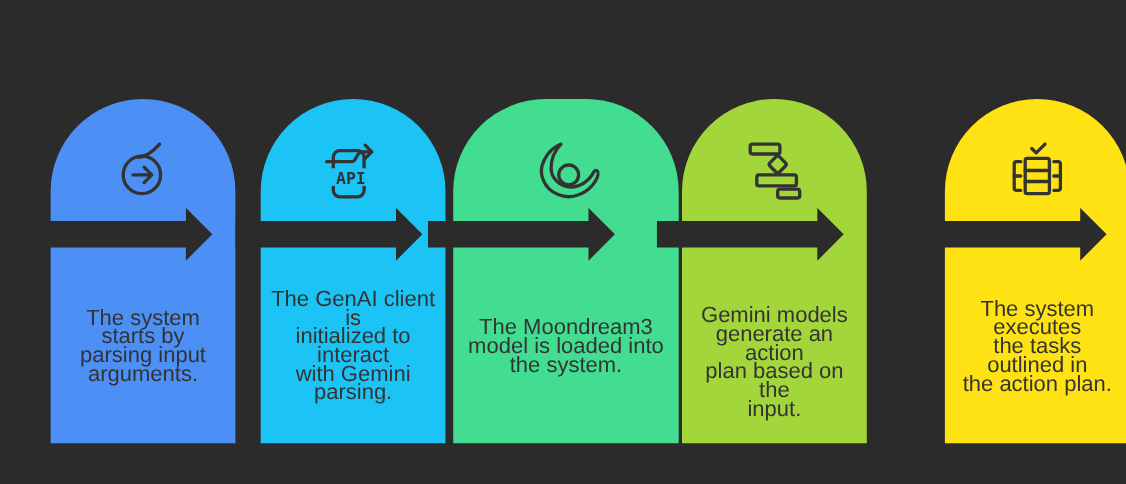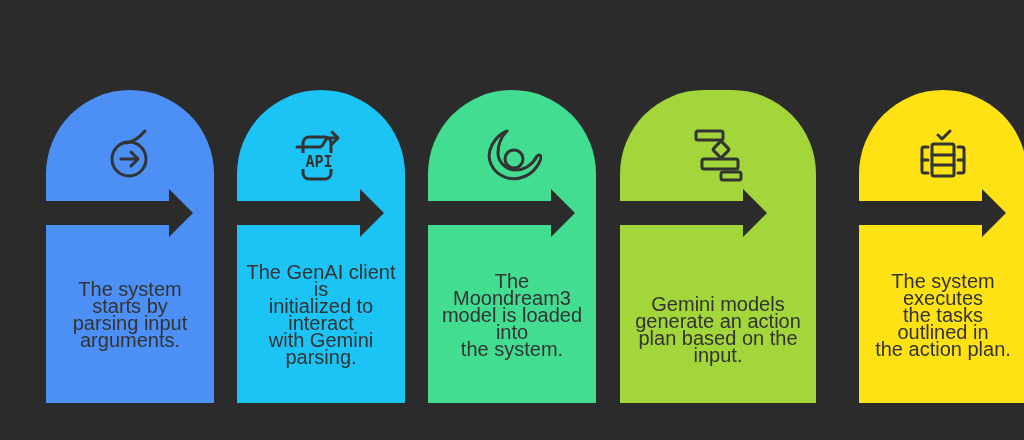--- a/index.html
+++ b/index.html
@@ -12,22 +12,22 @@
   }
   .canvas { position: relative; width: 1024px; height: 440px; }
 
   .step {
     position: absolute; top: 90px;
     width: 168px; height: 313px;
     border-radius: 84px 84px 0 0;
   }
   .step-1 { left: 46px; }
   .step-2 { left: 237px; }
-  .step-3 { left: 428px; }
-  .step-4 { left: 620px; padding-left: 28px; }
+  .step-3 { left: 412px; padding-left: 37px; }
+  .step-4 { left: 620px; }
   .step-5 { left: 811px; margin-left: 48px; }
 
   .icon-wrap {
     position: absolute; top: 33px; left: 0; width: 100%;
     display: flex; justify-content: center;
   }
   .ic {
     width: 60px; height: 60px;
     fill: none;
     stroke: var(--ink);

